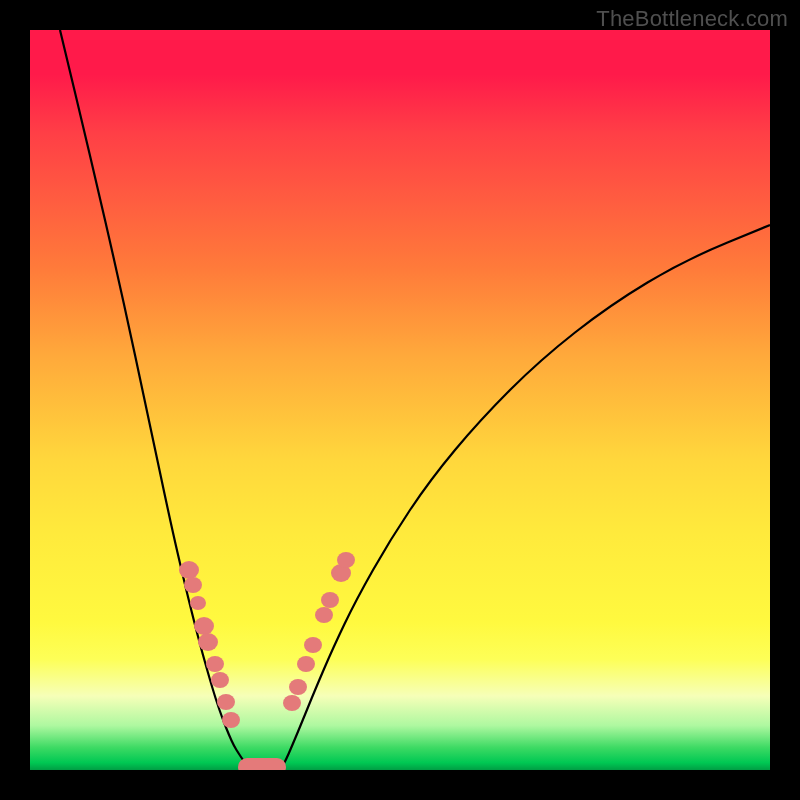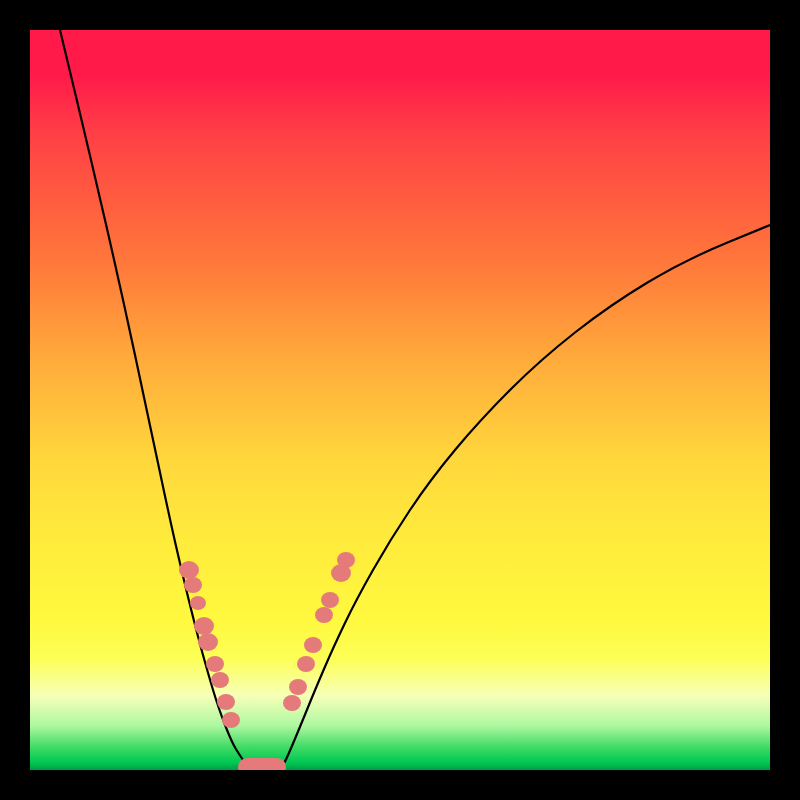--- a/index.html
+++ b/index.html
@@ -77,20 +77,21 @@
   }
   .pill {
     fill: #e47a7a;
     stroke: none;
   }
 </style>
 </head>
 <body>
 
 <div class="frame">
+  <div class="watermark">TheBottleneck.com</div>
 
   <div class="plot">
     <div class="gradient"></div>
 
     <svg class="curves" viewBox="0 0 740 740" preserveAspectRatio="none">
       <path class="curve-path" id="left-branch" d="M 30 0 Q 30 0 45 62.5 Q 60 125 75 190 Q 90 255 105 325 Q 120 395 130 442.5 Q 140 490 147.5 522.5 Q 155 555 161.5 581 Q 168 607 173 625 Q 178 643 182 656.5 Q 186 670 189.5 680 Q 193 690 196 697.5 Q 199 705 201.5 710.5 Q 204 716 206.5 720 Q 209 724 211 727 Q 213 730 215 732.5 Q 217 735 218.5 737.5 L 220 740"></path>
       <path class="curve-path" id="right-branch" d="M 250 740 Q 250 740 252.5 736 Q 255 732 258.5 724 Q 262 716 267 704 Q 272 692 278.5 676 Q 285 660 294 639 Q 303 618 314.5 594 Q 326 570 343 540 Q 360 510 380 480 Q 400 450 425 420 Q 450 390 480 360 Q 510 330 545 302.5 Q 580 275 617.5 252.5 Q 655 230 697.5 212.5 L 740 195"></path>
       <g id="dots-layer">
           <ellipse class="dot" cx="159" cy="540" rx="10" ry="9"></ellipse>
           <ellipse class="dot" cx="163" cy="555" rx="9" ry="8"></ellipse>

